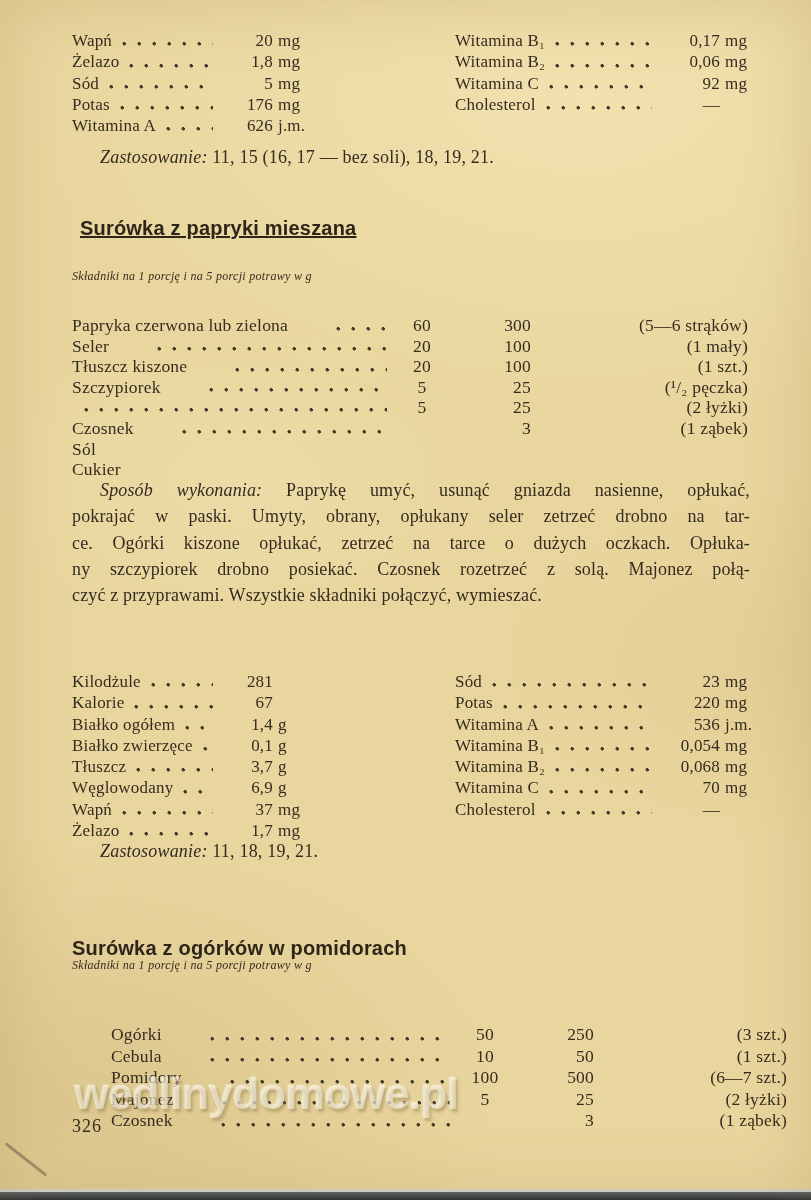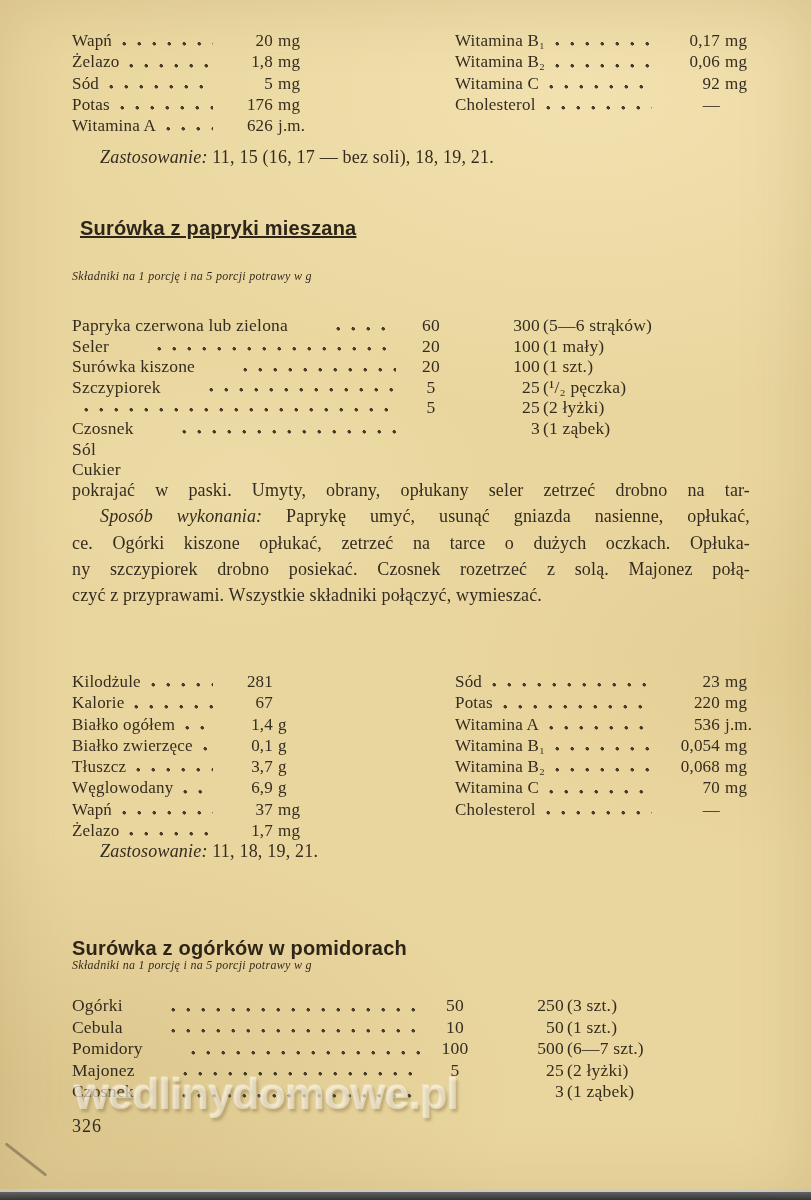--- a/index.html
+++ b/index.html
@@ -41,21 +41,21 @@
   
   .itable { left:72px; width:676px; }
   .irow { display:flex; align-items:baseline; font-size:17.5px; letter-spacing:0.2px; }
   .t1 .irow { line-height:20.6px; }
   .t2 .irow { line-height:21.6px; }
   .ileft { flex:1; display:flex; align-items:baseline;gap:36px; }
   .iname { flex:none; white-space:pre; }
   .ileft .dots { margin:0 6px 4px 12px; }
   .iqty { flex:none; width:58px; text-align:center; white-space:pre; }
   .iamt { flex:none; width:80px; text-align:right; white-space:pre; }
-  .inote { flex:none; padding-left:3px; white-space:pre; }
+  .inote { flex:none; padding-left:12px; white-space:pre;text-align:right; }
   .t1 .inote { width:205px; }
   .t2 .inote { width:181px; }
 
   
   .heading { font-family:"Liberation Sans","DejaVu Sans",sans-serif; font-weight:bold;
              font-size:20px; letter-spacing:0.2px; color:#2d2518; }
   .subtitle { font-style:italic; font-size:12px; letter-spacing:0.3px; }
   .usage { font-size:18px; width:676px; letter-spacing:0.2px; text-indent:28px; }
   .it { font-style:italic; }
   .para { width:678px; font-size:18px; }
@@ -178,21 +178,21 @@
           <span class="iname">Seler</span>
           <span class="dots"></span>
         </span>
         <span class="iqty">20</span>
         <span class="iamt">100</span>
         <span class="inote">(1 mały)</span>
       </div>
 
       <div class="irow">
         <span class="ileft">
-          <span class="iname">Surówka kiszone</span>
+          <span class="iname">Tłuszcz kiszone</span>
           <span class="dots"></span>
         </span>
         <span class="iqty">20</span>
         <span class="iamt">100</span>
         <span class="inote">(1 szt.)</span>
       </div>
 
       <div class="irow">
         <span class="ileft">
           <span class="iname">Szczypiorek</span>
@@ -237,24 +237,24 @@
           <span class="iname">Cukier</span>
           <span class="dots"></span>
         </span>
         <span class="iqty"></span>
         <span class="iamt"></span>
         <span class="inote"></span>
       </div>
     </section>
 
   <div class="abs para" style="top:477px; left:72px;">
-    <div class="pline">pokrajać w paski. Umyty, obrany, opłukany seler zetrzeć drobno na tar-</div>
     <div class="pline first">
       <span class="it">Sposób wykonania:</span><span> Paprykę umyć, usunąć gniazda nasienne, opłukać,</span>
     </div>
+    <div class="pline">pokrajać w paski. Umyty, obrany, opłukany seler zetrzeć drobno na tar-</div>
     <div class="pline">ce. Ogórki kiszone opłukać, zetrzeć na tarce o dużych oczkach. Opłuka-</div>
     <div class="pline">ny szczypiorek drobno posiekać. Czosnek rozetrzeć z solą. Majonez połą-</div>
     <div class="pline last">czyć z przyprawami. Wszystkie składniki połączyć, wymieszać.</div>
   </div>
 
 
   <section class="abs ntable" style="top:671px;">
     <div class="ncol cleft">
 
         <div class="nrow">
@@ -366,21 +366,21 @@
       </div>
   </section>
 
   <div class="abs usage" style="top:841px; left:72px;">
     <span class="it">Zastosowanie:</span><span> 11, 18, 19, 21.</span>
   </div>
 
   <h2 class="abs heading" style="top:937px; left:72px; margin:0;">Surówka z ogórków w pomidorach</h2>
   <div class="abs subtitle" style="top:958px; left:72px;">Składniki na 1 porcję i na 5 porcji potrawy w g</div>
 
-  <section class="abs itable t2" style="top:995px;">
+  <section class="abs itable t2" style="top:1024px;margin-left:39px;">
 
       <div class="irow">
         <span class="ileft">
           <span class="iname">Ogórki</span>
           <span class="dots"></span>
         </span>
         <span class="iqty">50</span>
         <span class="iamt">250</span>
         <span class="inote">(3 szt.)</span>
       </div>

